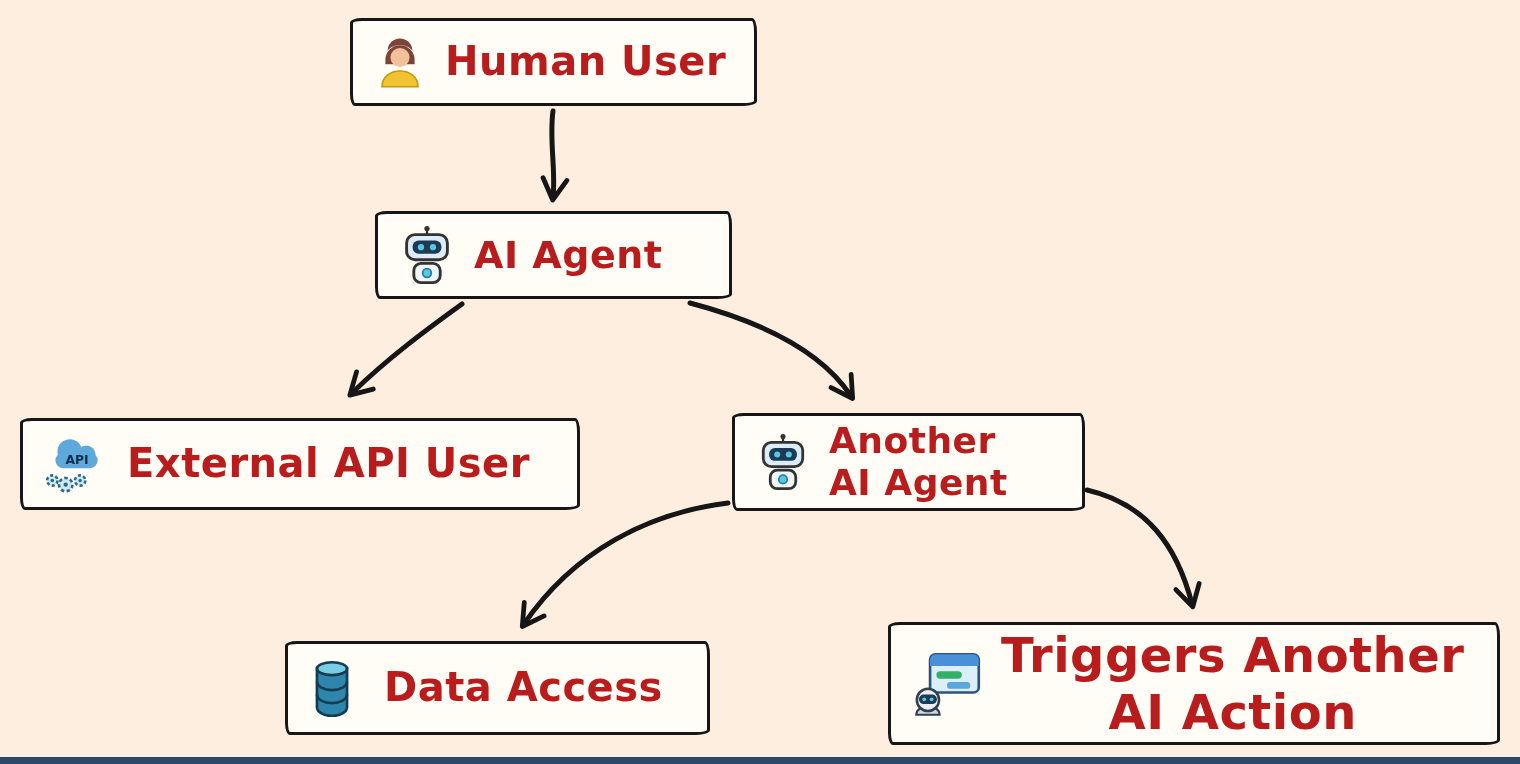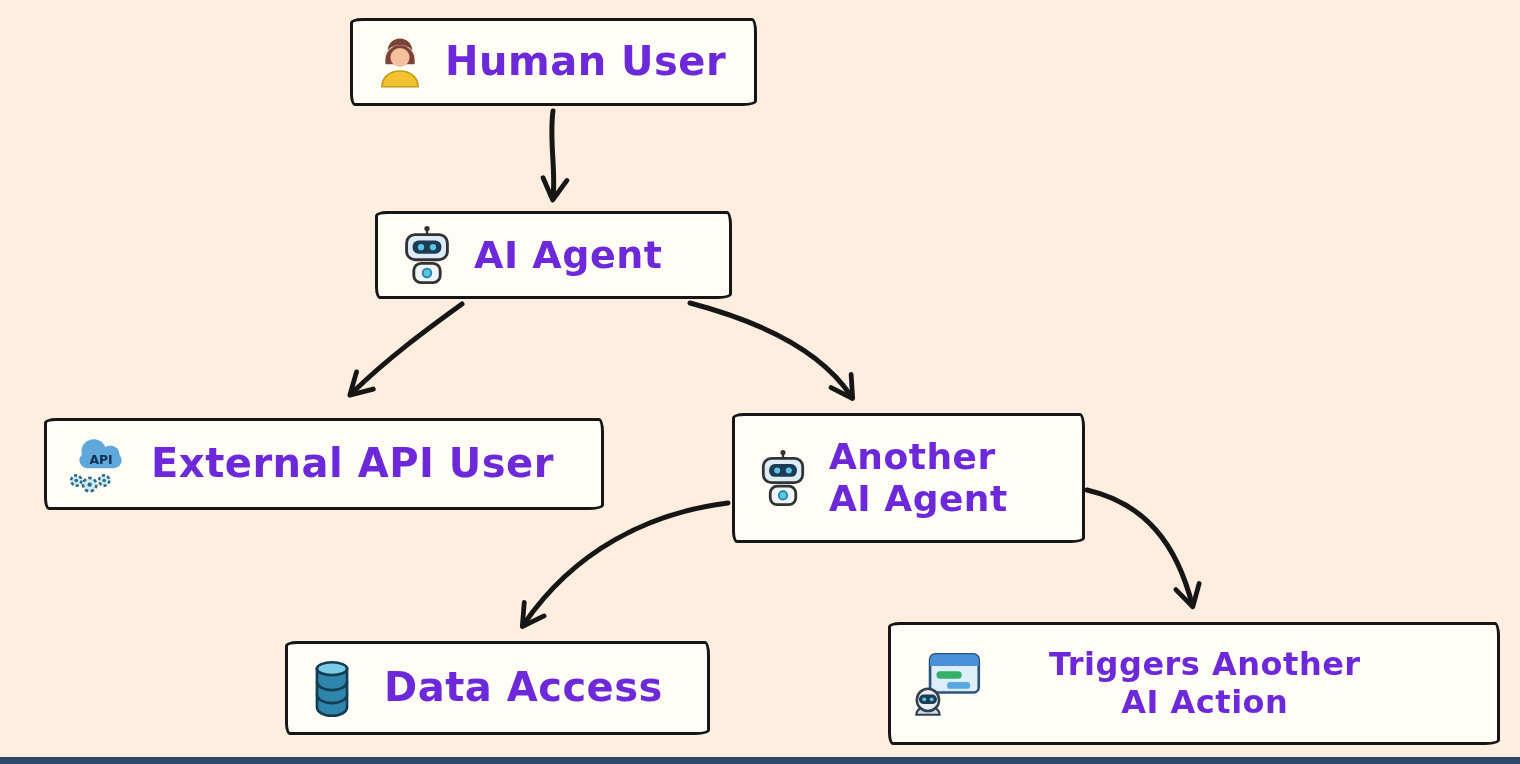--- a/index.html
+++ b/index.html
@@ -22,49 +22,49 @@
   .node {
     position: absolute;
     display: flex;
     align-items: center;
     gap: 18px;
     padding: 0 20px;
     box-sizing: border-box;
     background: #fffdf6;
     border: 3px solid #161616;
     border-radius: 12px 5px 14px 5px / 5px 14px 5px 12px;
-    color: #6d28d9;
+    color: #b91c1c;
   }
   .node .label {
     font-weight: 700;
     letter-spacing: 0.5px;
     line-height: 1.18;
     white-space: nowrap;
   }
   .icon {
     display: inline-flex;
     align-items: center;
     justify-content: center;
     flex: 0 0 auto;
   }
   .icon svg { display: block; }
 
   
   #node-human-user      { left: 350px; top: 18px;  width: 407px; height: 88px;  }
   #node-human-user .label { font-size: 40px; }
   #node-ai-agent        { left: 375px; top: 211px; width: 357px; height: 88px;  }
   #node-ai-agent .label { font-size: 38px; }
-  #node-external-api    { left: 20px;  top: 418px; width: 560px; height: 92px; margin-left: 24px;  }
+  #node-external-api    { left: 20px;  top: 418px; width: 560px; height: 92px;  }
   #node-external-api .label { font-size: 40px; }
-  #node-another-agent   { left: 732px; top: 413px; width: 353px; height: 130px; }
+  #node-another-agent   { left: 732px; top: 413px; width: 353px; height: 98px; }
   #node-another-agent .label { font-size: 36px; }
   #node-data-access     { left: 285px; top: 641px; width: 425px; height: 94px; gap: 28px;  }
   #node-data-access .label { font-size: 40px; }
   #node-triggers        { left: 888px; top: 622px; width: 612px; height: 123px; }
-  #node-triggers .label { font-size: 32px; text-align: center; margin-left: 48px; }
+  #node-triggers .label { font-size: 48px; text-align: center; }
 
   .two-line { display: flex; flex-direction: column; }
 
   .bottom-bar {
     position: absolute;
     left: 0;
     bottom: 0;
     width: 100%;
     height: 7px;
     background: #2c4a67;

